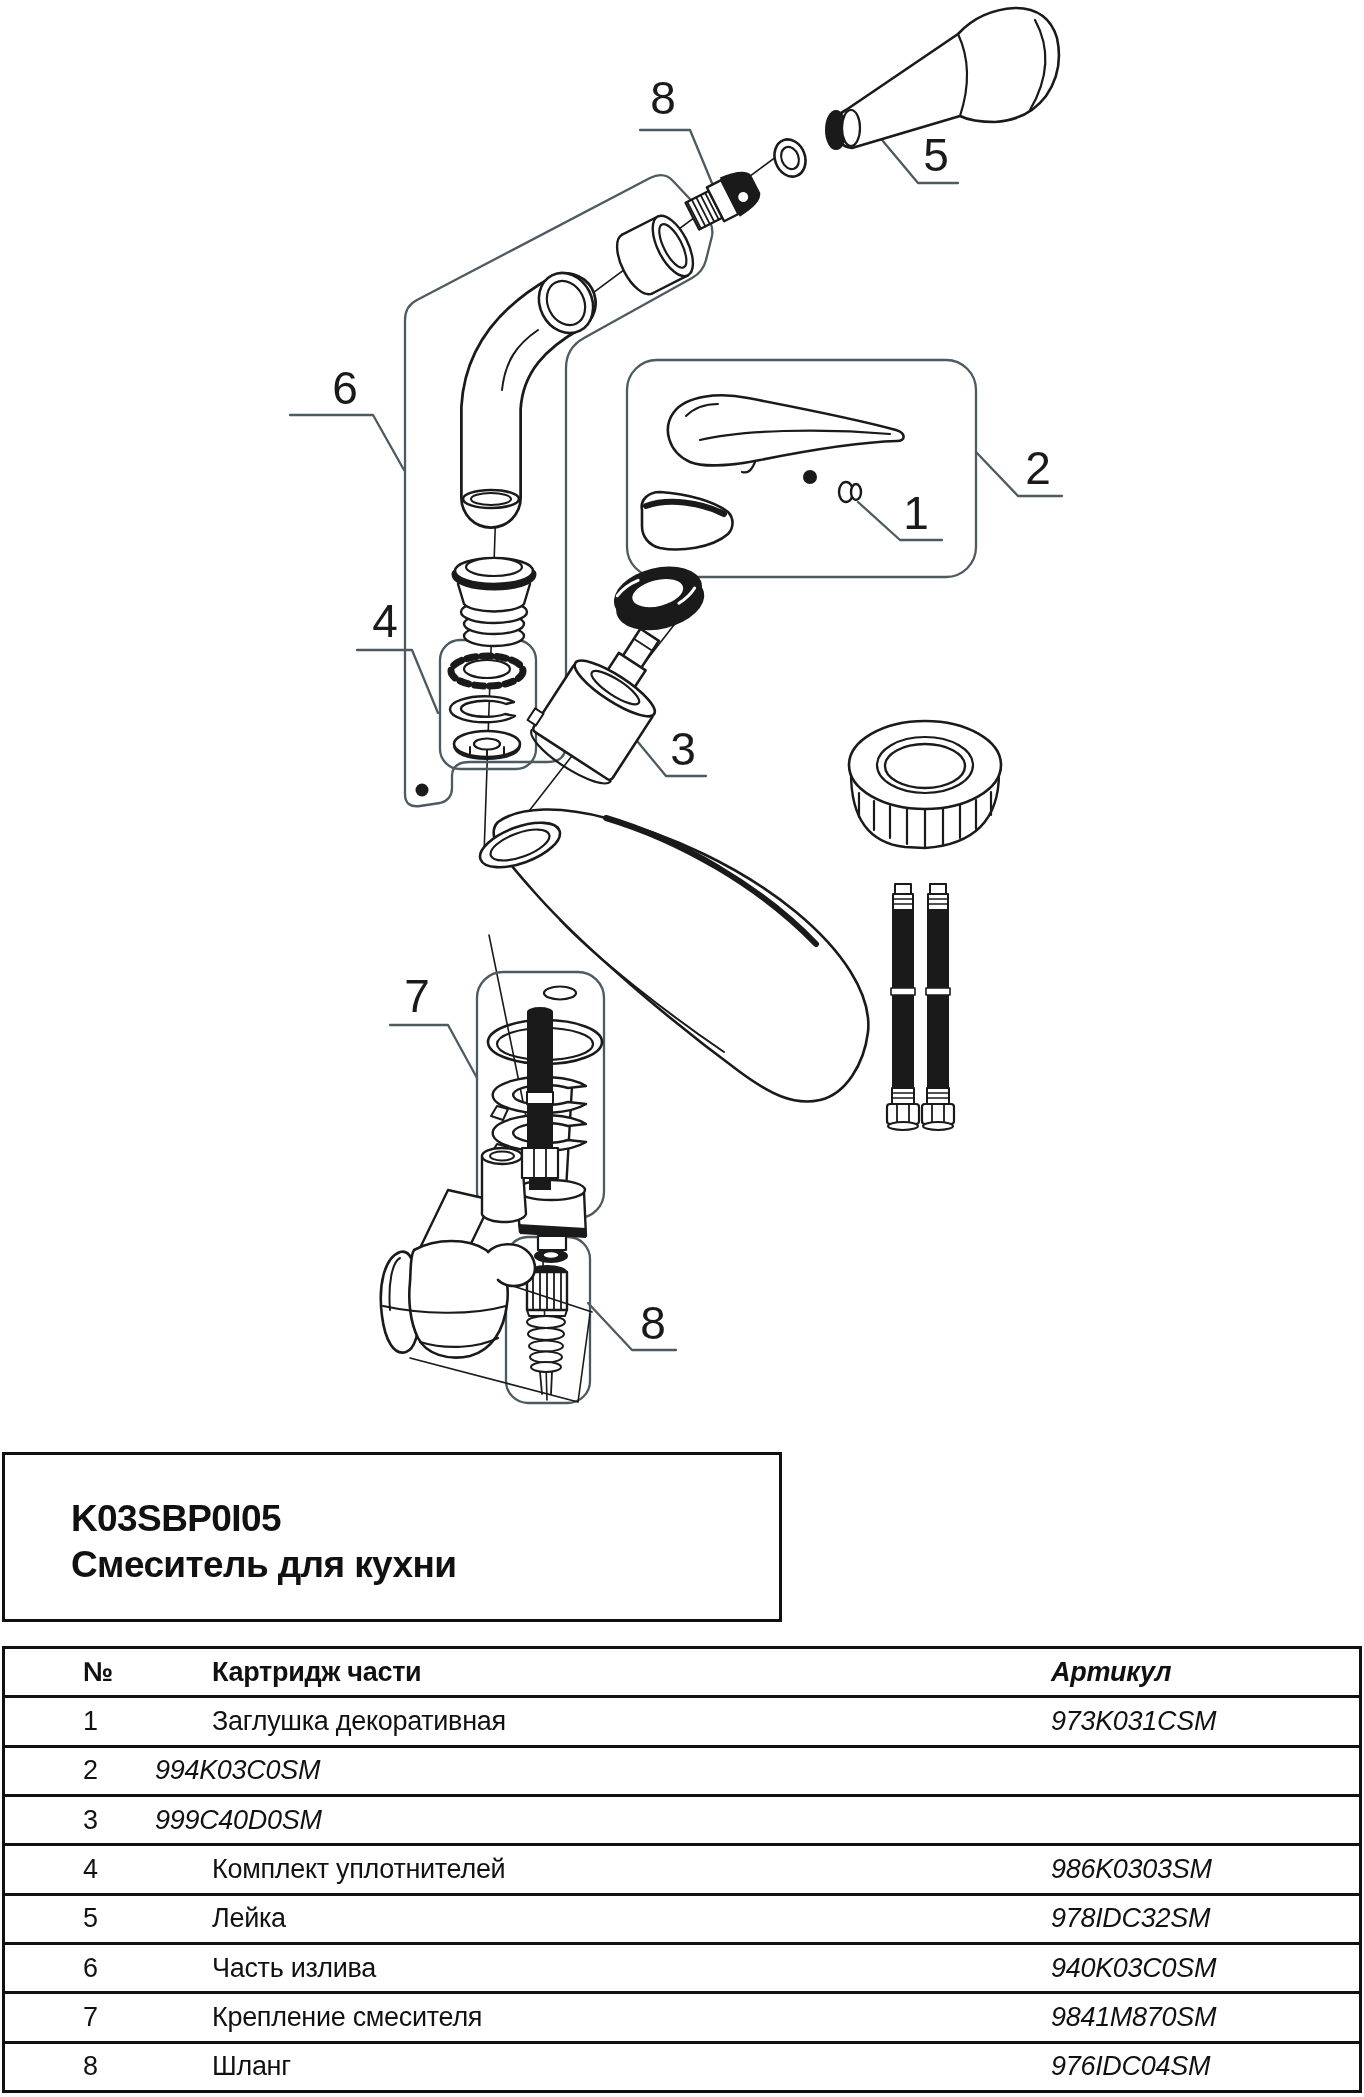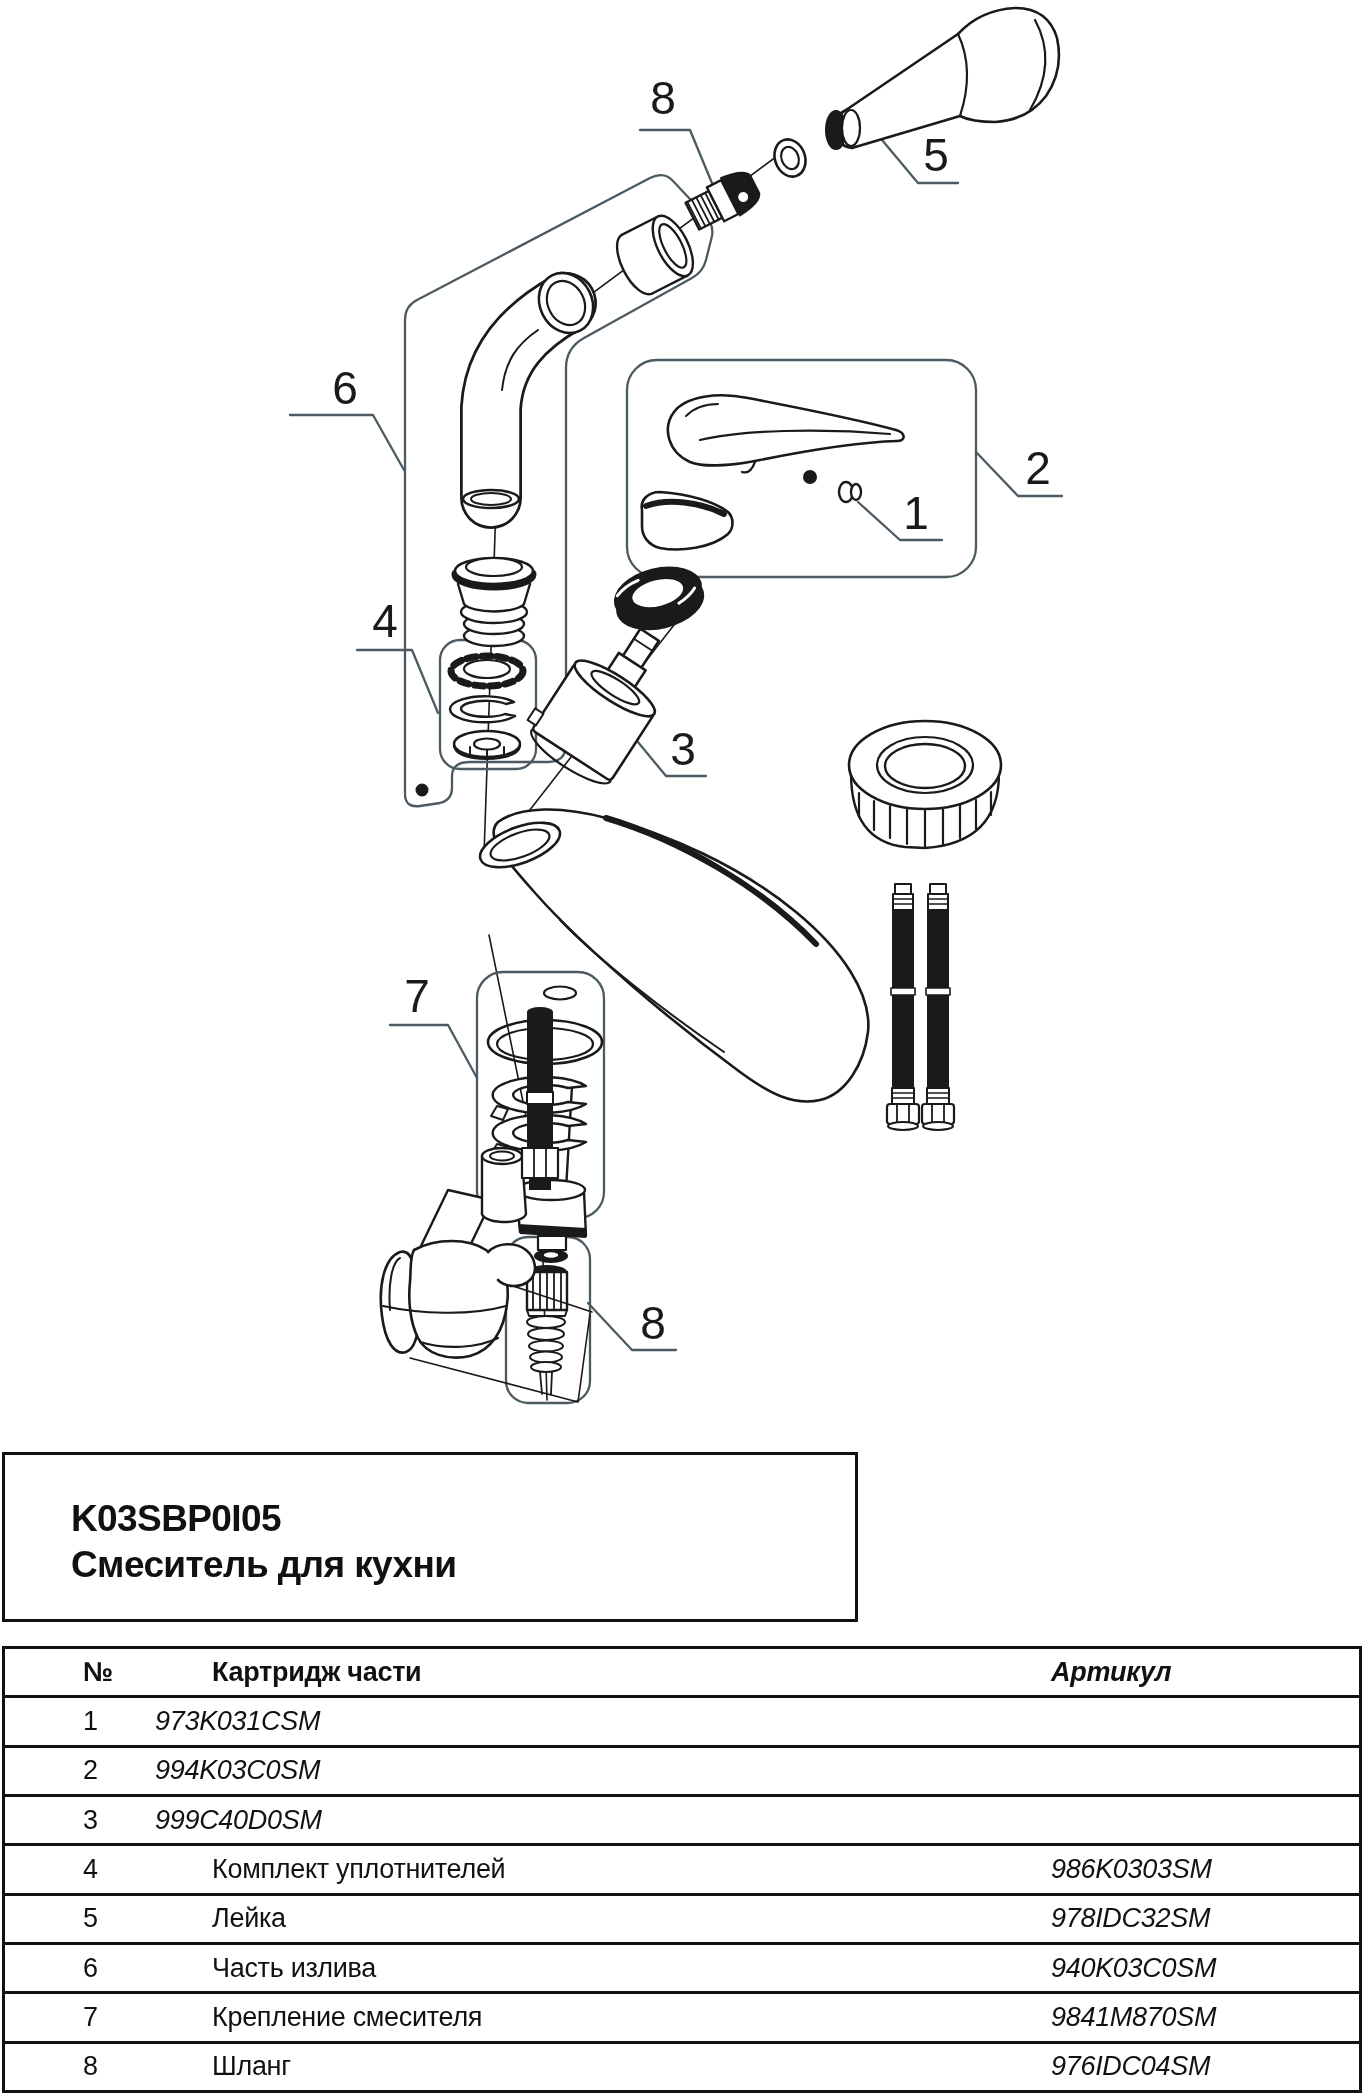--- a/index.html
+++ b/index.html
@@ -2,21 +2,21 @@
 <html><head>
 <meta charset="utf-8">
 <style>
   html,body{margin:0;padding:0;}
   body{
     width:1364px;height:2097px;position:relative;background:#ffffff;
     font-family:"Liberation Sans", sans-serif;color:#111111;overflow:hidden;
   }
   .diagram{position:absolute;top:0;left:0;}
   .title-block{
-    position:absolute;left:2px;top:1452px;width:856px;height:170px;
+    position:absolute;left:2px;top:1452px;width:780px;height:170px;
     border:3px solid #111;box-sizing:border-box;display:flex;flex-direction:column;
     justify-content:center;padding-left:66px;padding-top:10px;
   }
   .title-code,.title-name{
     font-size:37px;font-weight:bold;letter-spacing:-0.6px;line-height:1.25;
   }
   .parts-table{
     position:absolute;left:2px;top:1646px;width:1360px;height:447px;
     border:3px solid #111;box-sizing:border-box;display:flex;flex-direction:column;
   }
@@ -277,20 +277,21 @@
 </div>
 
 <div class="parts-table">
   <div class="t-row t-head">
     <div class="cell c-num">№</div>
     <div class="cell c-name">Картридж части</div>
     <div class="cell c-art">Артикул</div>
   </div>
   <div class="t-row">
     <div class="cell c-num">1</div>
+    <div class="cell c-name">Заглушка декоративная</div>
     <div class="cell c-art">973K031CSM</div>
   </div>
   <div class="t-row">
     <div class="cell c-num">2</div>
     <div class="cell c-art">994K03C0SM</div>
   </div>
   <div class="t-row">
     <div class="cell c-num">3</div>
     <div class="cell c-art">999C40D0SM</div>
   </div>

